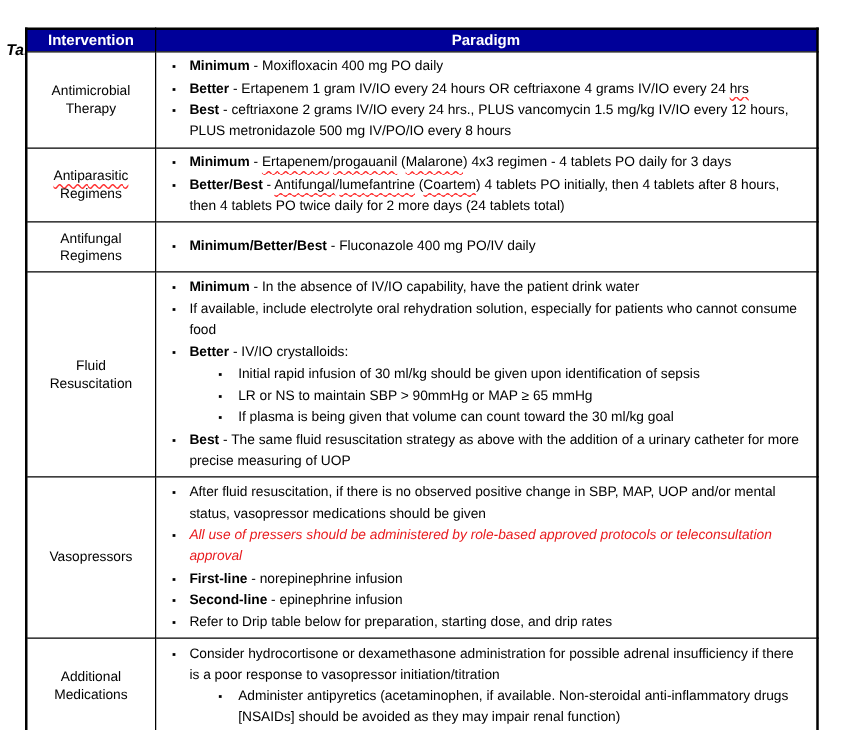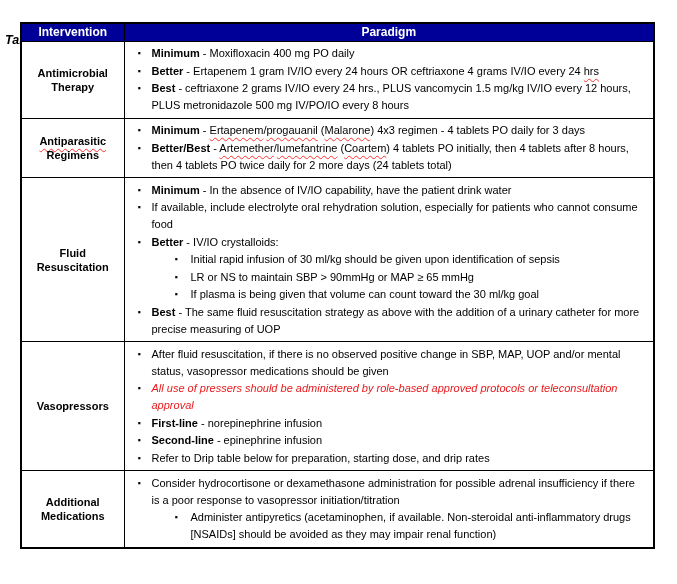--- a/index.html
+++ b/index.html
@@ -34,21 +34,21 @@
   col.c-intervention{width:103px;}
   th,td{border:1px solid var(--border);}
   th{
     background:var(--header-bg);
     color:var(--header-fg);
     font-size:12px;font-weight:bold;
     height:18px;text-align:center;vertical-align:middle;
     padding:0;
   }
   td.intervention{
-    font-size:11px;font-weight:bold;line-height:14px;
+    font-size:11px;font-weight:normal;line-height:14px;
     text-align:center;vertical-align:middle;
     padding:2px 6px;
   }
   td.paradigm{
     vertical-align:middle;
     font-size:11px;line-height:17px;
     padding:3px 8px 3px 0;
   }
   .bi{display:flex;margin:0.5px 0;}
   .bi.l1{margin-left:13px;}
@@ -103,21 +103,30 @@
         </tr>
         <tr>
           <td class="intervention" style="height: 50px;"><span class="wavy">Antiparasitic</span><span> Regimens</span></td>
           <td class="paradigm">
             <div class="bi l1">
               <span class="bg">▪</span>
               <span class="bt"><span class="b">Minimum</span><span> - </span><span class="wavy">Ertapenem</span><span>/</span><span class="wavy">progauanil</span><span> (</span><span class="wavy">Malarone</span><span>) 4x3 regimen - 4 tablets PO daily for 3 days</span></span>
             </div>
             <div class="bi l1">
               <span class="bg">▪</span>
-              <span class="bt"><span class="b">Better/Best</span><span> - </span><span class="wavy">Artemether</span><span>/</span><span class="wavy">lumefantrine</span><span> (</span><span class="wavy">Coartem</span><span>) 4 tablets PO initially, then 4 tablets after 8 hours, then 4 tablets PO twice daily for 2 more days (24 tablets total)</span></span>
+              <span class="bt"><span class="b">Better/Best</span><span> - </span><span class="wavy">Antifungal</span><span>/</span><span class="wavy">lumefantrine</span><span> (</span><span class="wavy">Coartem</span><span>) 4 tablets PO initially, then 4 tablets after 8 hours, then 4 tablets PO twice daily for 2 more days (24 tablets total)</span></span>
+            </div>
+          </td>
+        </tr>
+        <tr>
+          <td class="intervention" style="height: 40px;"><span>Antifungal Regimens</span></td>
+          <td class="paradigm">
+            <div class="bi l1">
+              <span class="bg">▪</span>
+              <span class="bt"><span class="b">Minimum/Better/Best</span><span> - Fluconazole 400 mg PO/IV daily</span></span>
             </div>
           </td>
         </tr>
         <tr>
           <td class="intervention" style="height: 158px;"><span>Fluid Resuscitation</span></td>
           <td class="paradigm">
             <div class="bi l1">
               <span class="bg">▪</span>
               <span class="bt"><span class="b">Minimum</span><span> - In the absence of IV/IO capability, have the patient drink water</span></span>
             </div>

